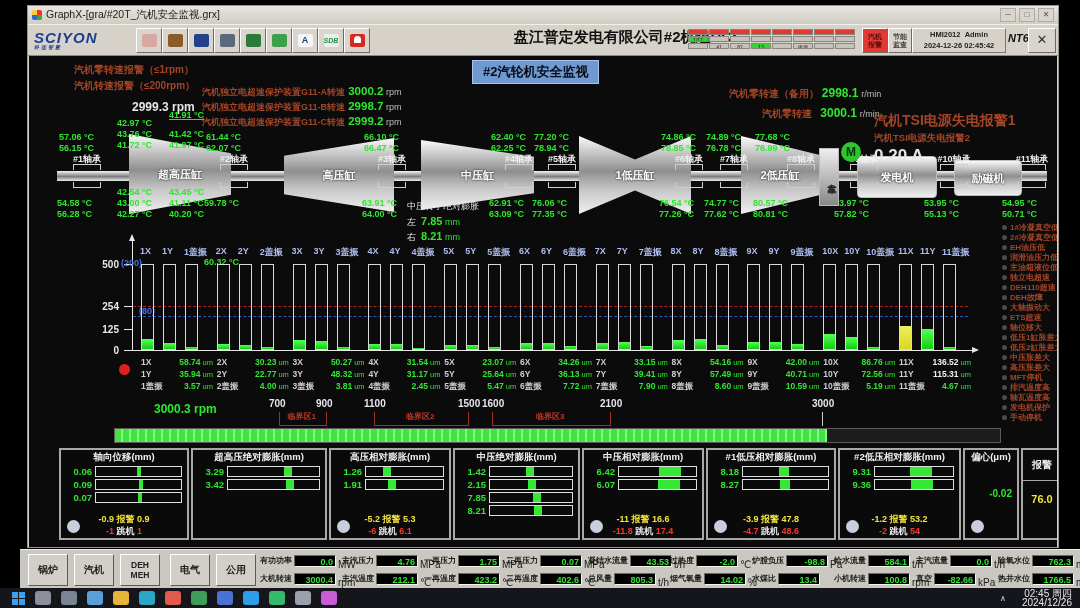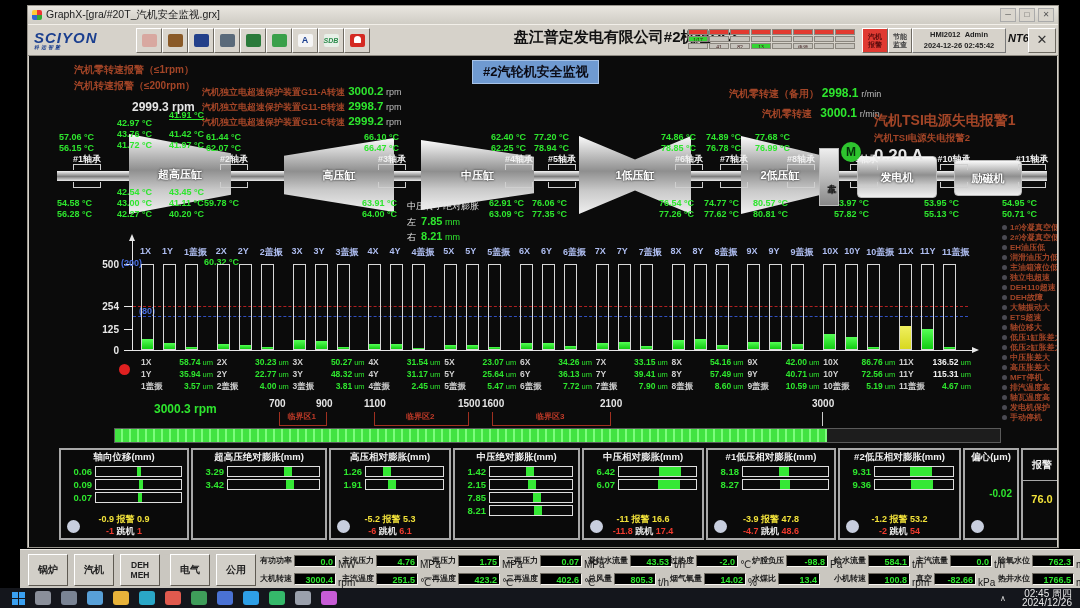--- a/index.html
+++ b/index.html
@@ -980,21 +980,21 @@
           <div class="fv">762.3</div>
           <div class="fu">mm</div>
         </div>
         <div class="sfield" style="left: 240px; top: 21px;">
           <div class="fl">大机转速</div>
           <div class="fv">3000.4</div>
           <div class="fu">rpm</div>
         </div>
         <div class="sfield" style="left: 322px; top: 21px;">
           <div class="fl">主汽温度</div>
-          <div class="fv">251.5</div>
+          <div class="fv">212.1</div>
           <div class="fu">℃</div>
         </div>
         <div class="sfield" style="left: 404px; top: 21px;">
           <div class="fl">一再温度</div>
           <div class="fv">423.2</div>
           <div class="fu">℃</div>
         </div>
         <div class="sfield" style="left: 486px; top: 21px;">
           <div class="fl">二再温度</div>
           <div class="fv">402.6</div>

